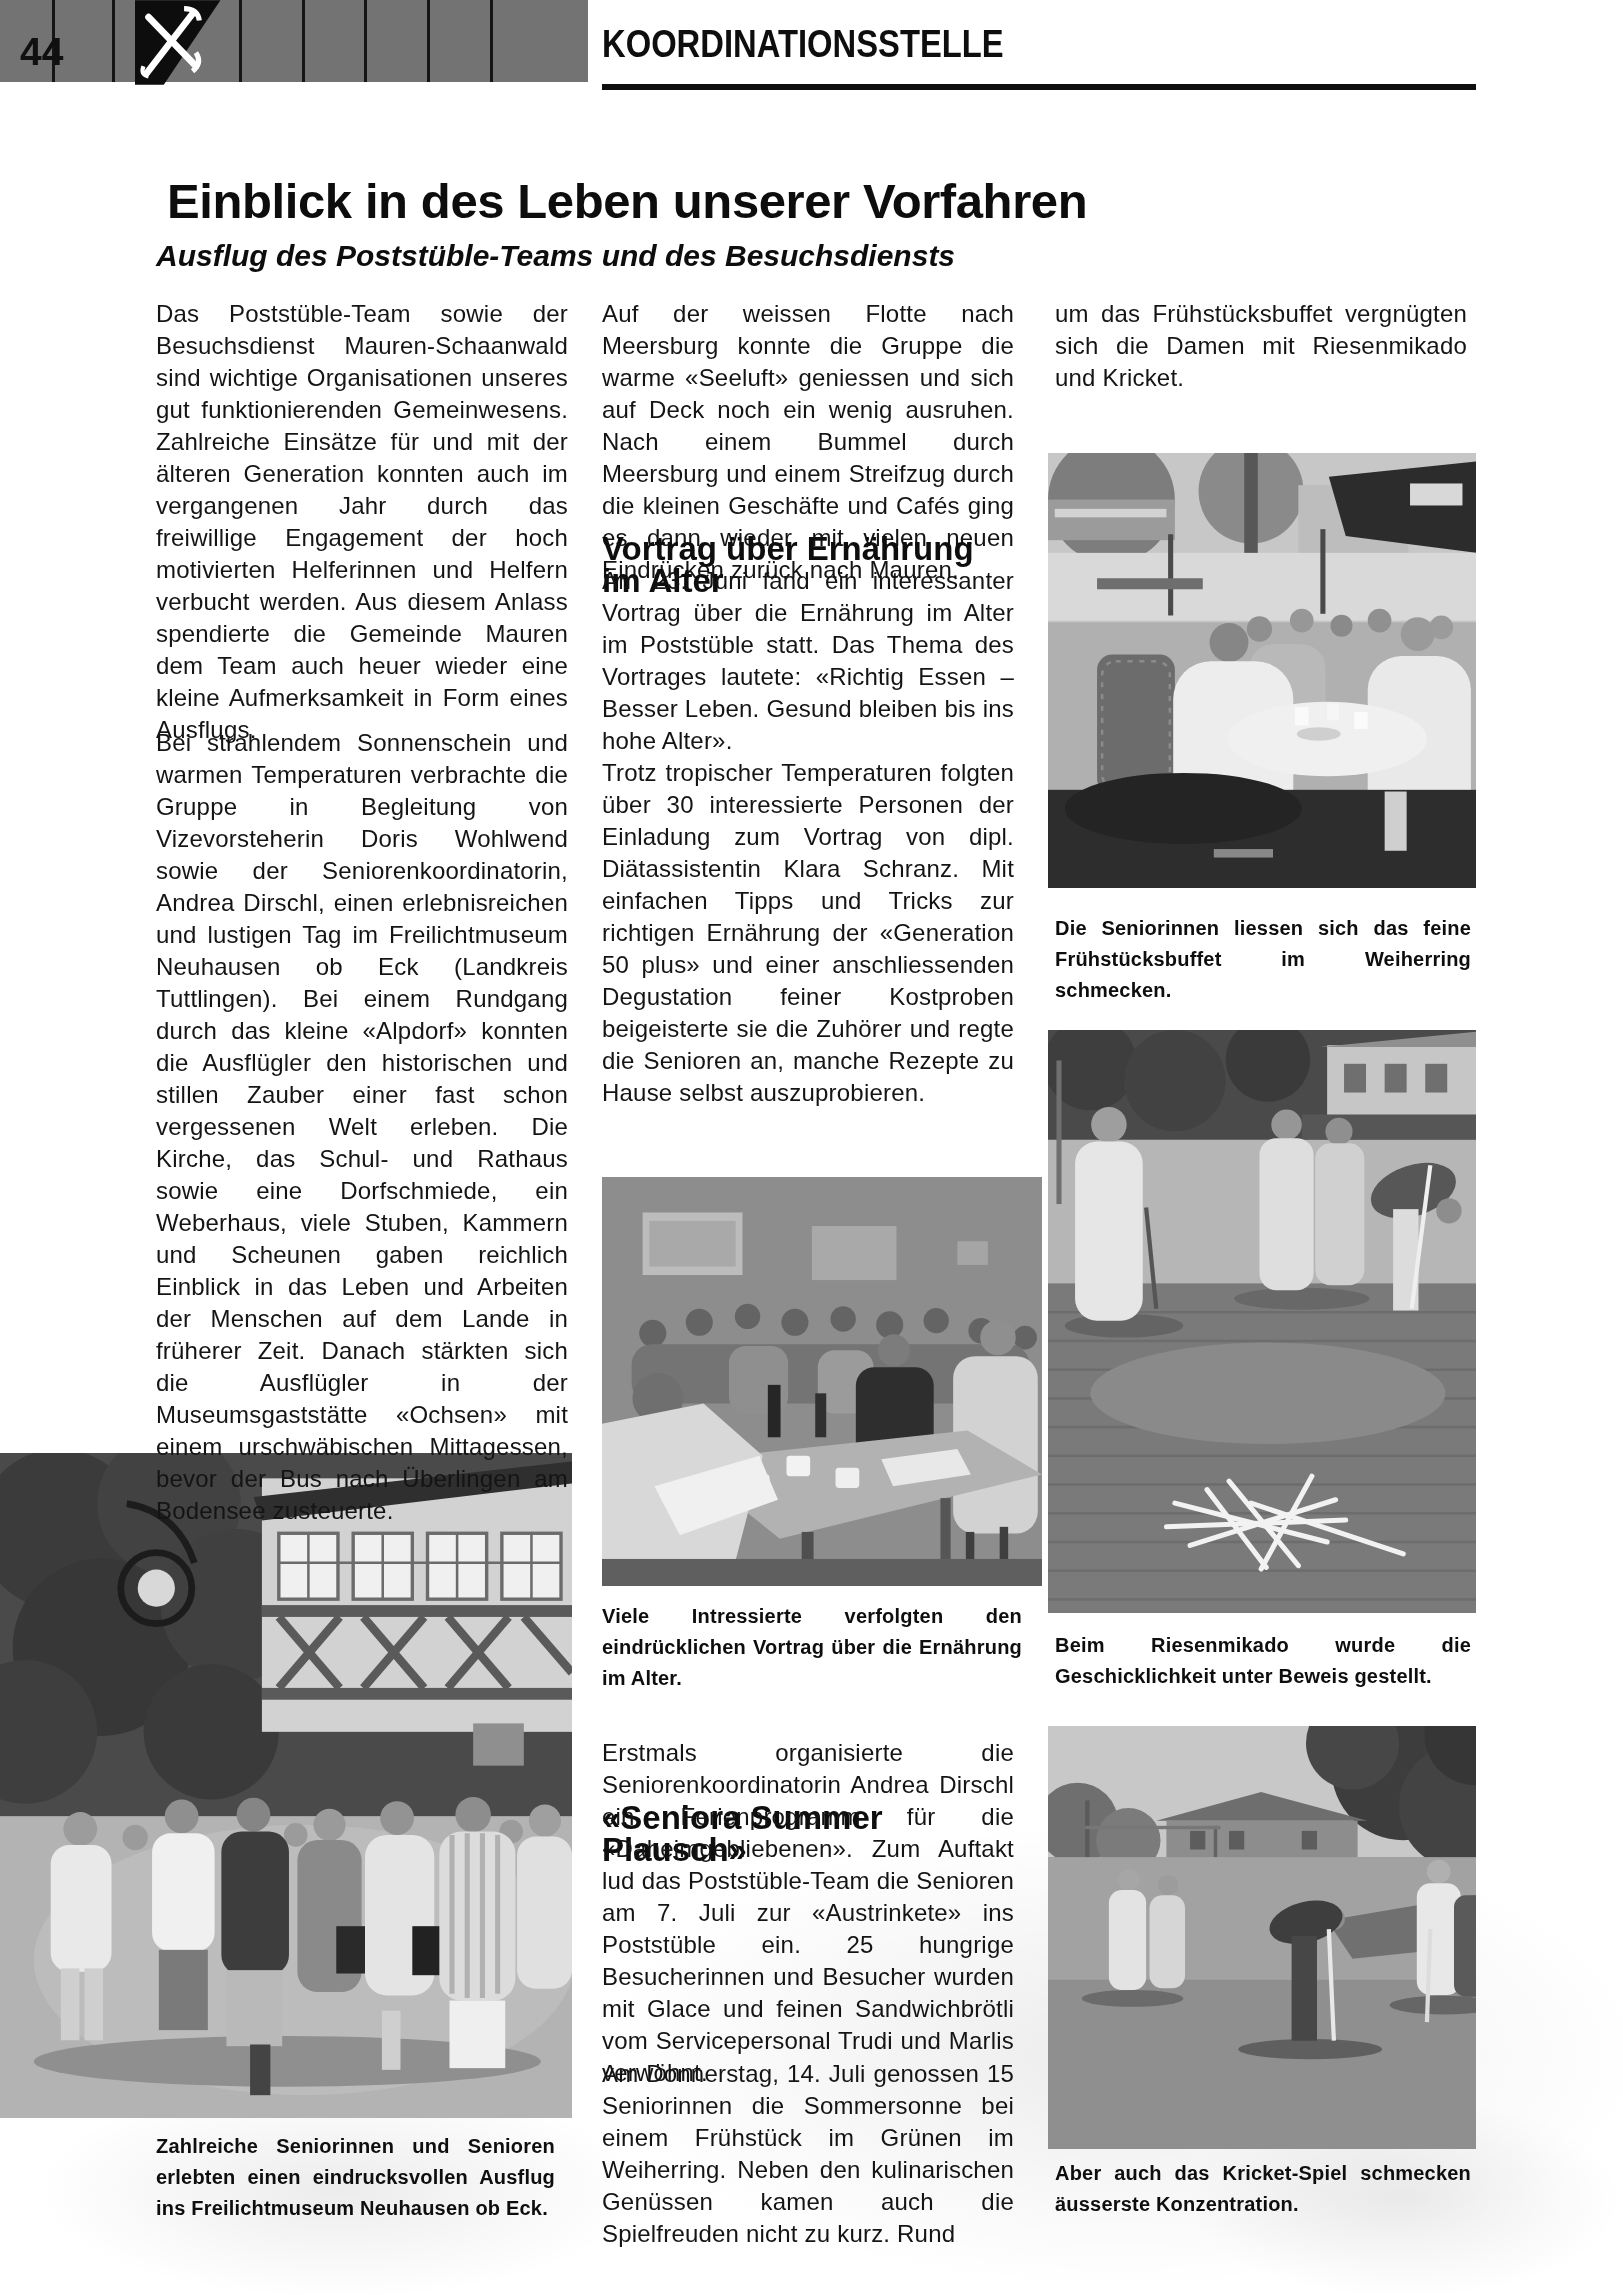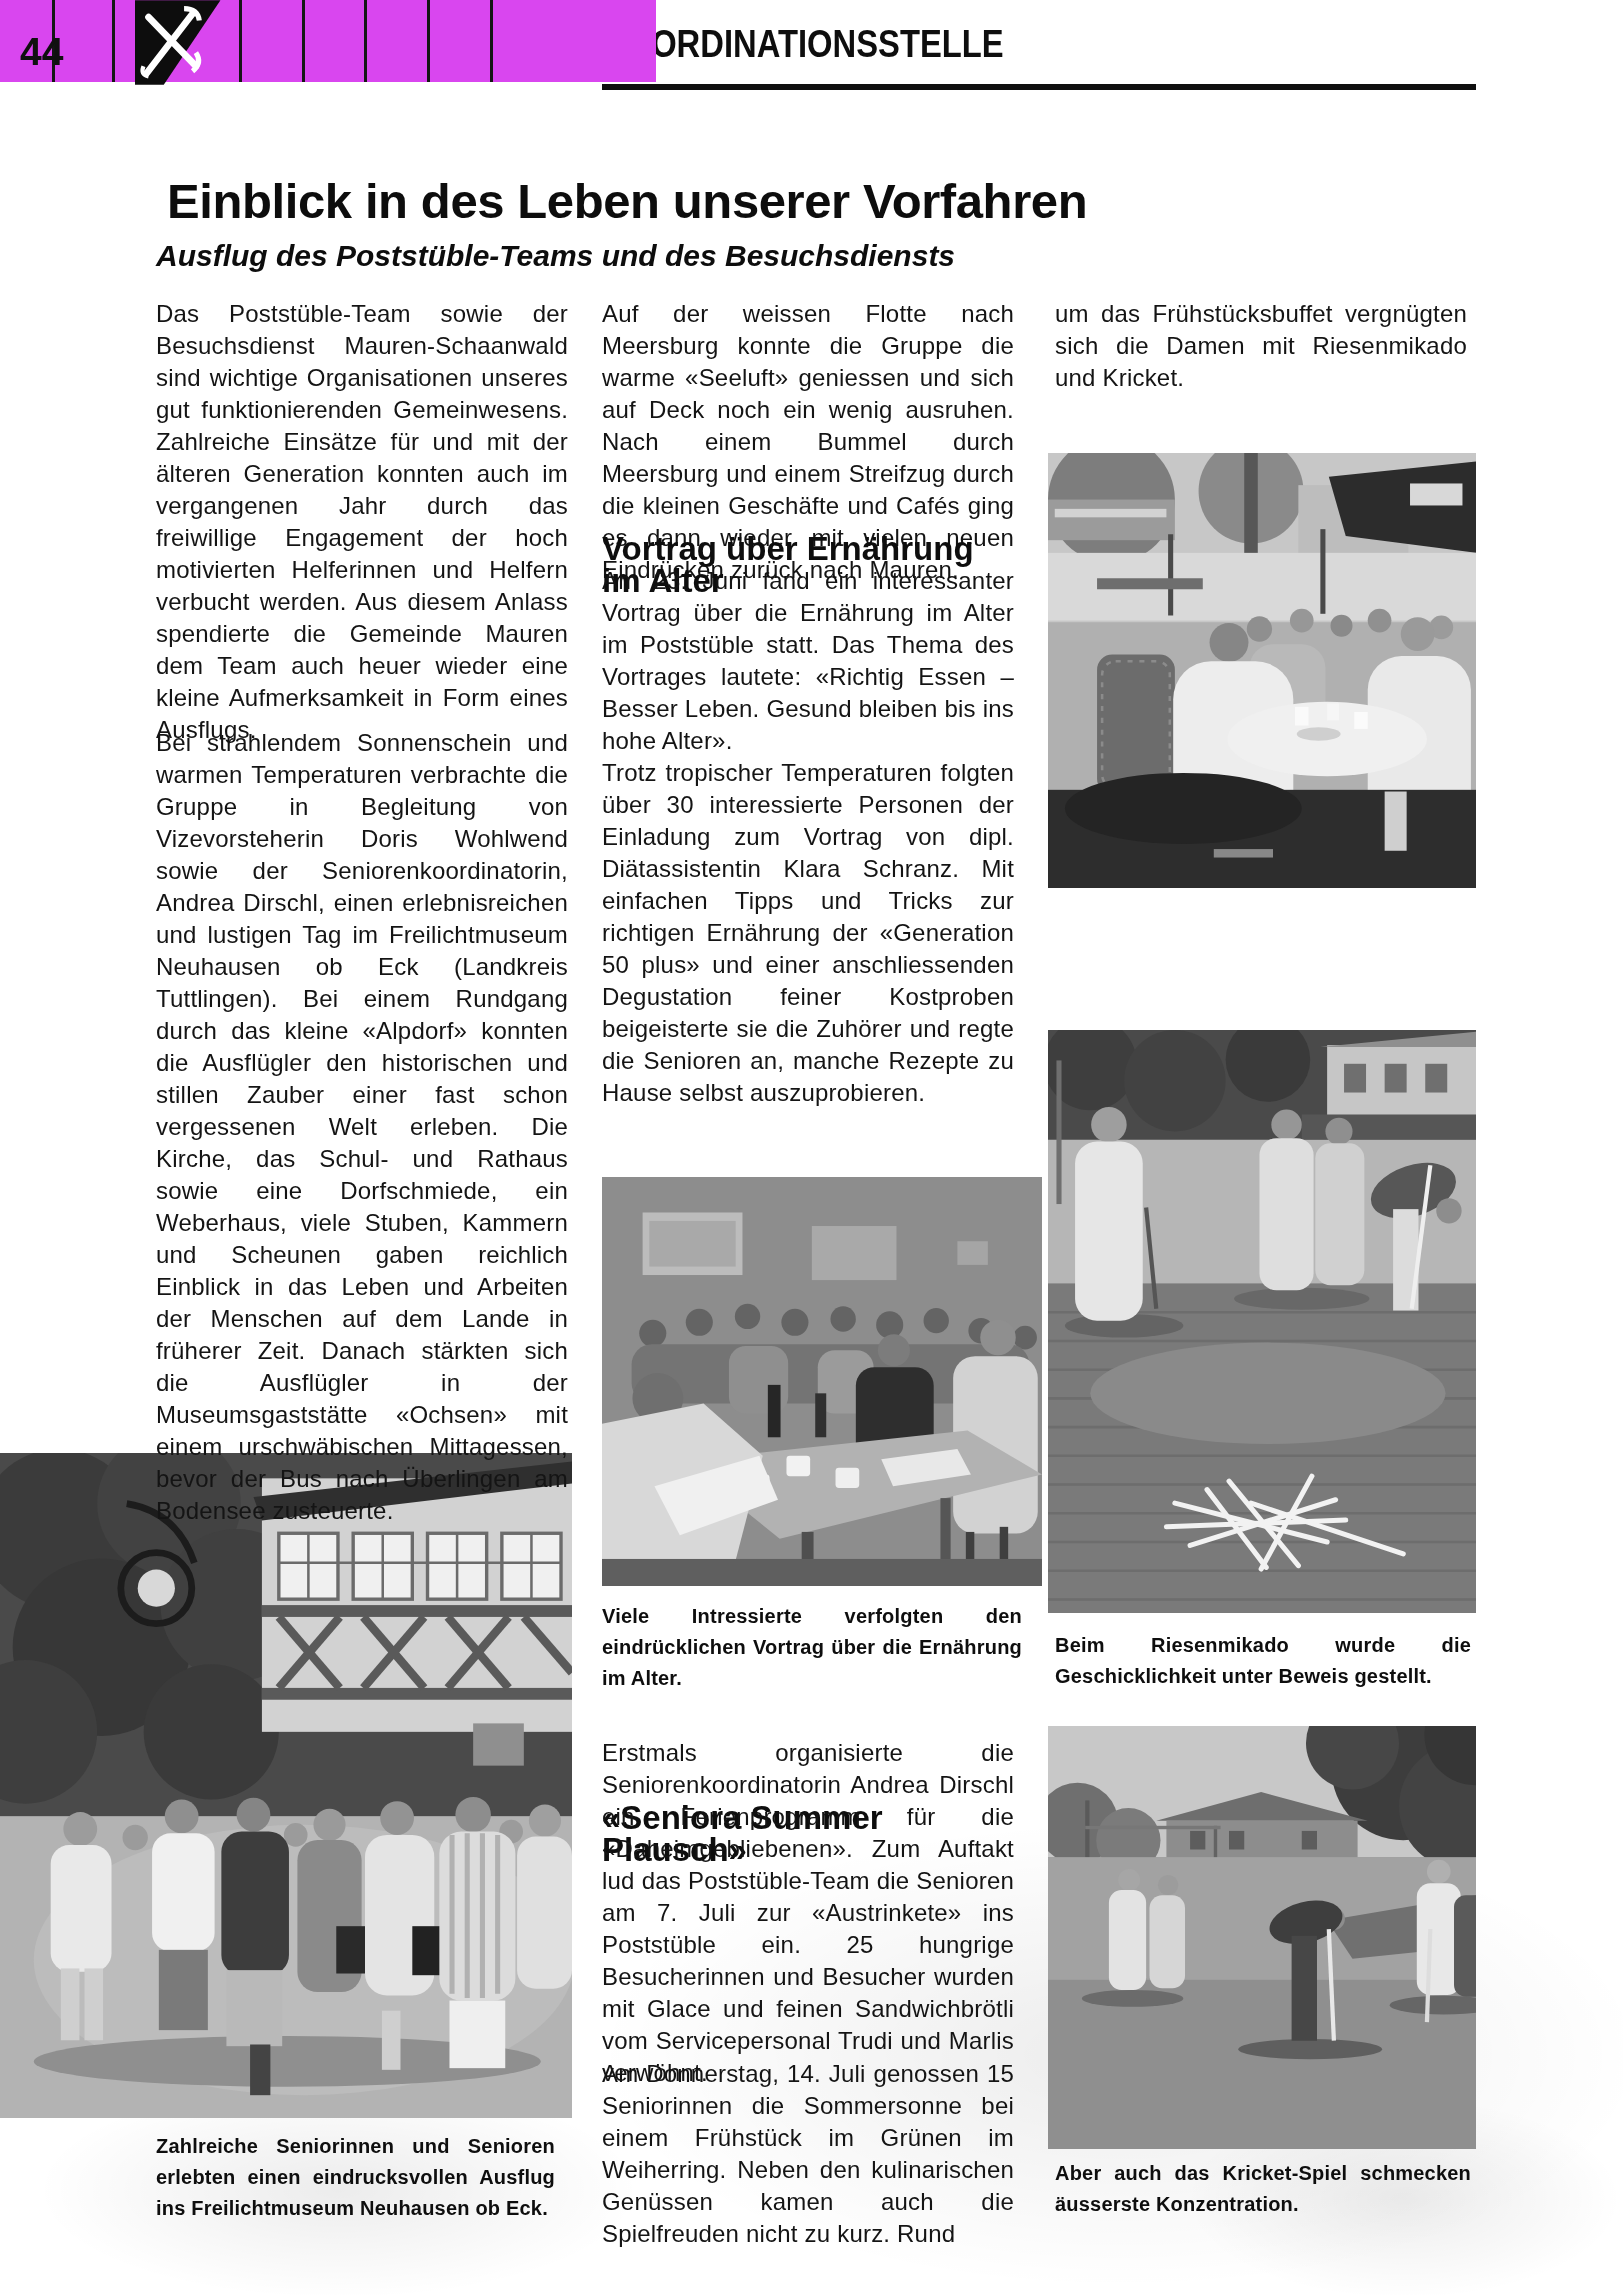--- a/index.html
+++ b/index.html
@@ -2,21 +2,21 @@
 <html lang="de" style="font-size:13.5px"><head>
 <meta charset="utf-8">
 <style>
   html,body { margin:0; padding:0; background:#ffffff; }
   .page {
     position:relative; width:1623px; height:2295px; background:#ffffff;
     font-family:"Liberation Sans","DejaVu Sans",sans-serif; color:#141414;
     overflow:hidden;
   }
   
-  .headbar { position:absolute; left:0; top:0; width:656px; height:82px; background:#d946ef; z-index:2; }
+  .headbar { position:absolute; left:0; top:0; width:588px; height:82px; background:#737373; z-index:2; }
   .vline   { position:absolute; top:0; width:2.5px; height:82px; background:#151515; }
   .pagenum { position:absolute; left:20px; top:32px; font-size:39px; font-weight:bold; line-height:1; color:#101010; }
   .logo    { position:absolute; left:135px; top:0; width:88px; height:85px; }
   .sectiontitle {
     position:absolute; left:602px; top:22px; font-size:39px; font-weight:bold;
     white-space:nowrap; transform:scaleX(0.84); transform-origin:0 0; color:#0e0e0e;
   }
   .headrule { position:absolute; left:602px; top:84px; width:874px; height:6px; background:#0f0f0f; z-index:2; }
   
   .headline { position:absolute; left:155px; top:161px; font-size:49px; font-weight:bold; letter-spacing:-0.4px; white-space:nowrap; color:#0d0d0d; z-index:5; }
@@ -252,20 +252,21 @@
       <rect x="292" y="300" width="16" height="22" fill="#fafafa"></rect>
       <rect x="330" y="296" width="14" height="20" fill="#f6f6f6"></rect>
       <rect x="362" y="306" width="16" height="20" fill="#fbfbfb"></rect>
       <ellipse cx="320" cy="332" rx="26" ry="8" fill="#cfcfcf"></ellipse>
       <rect x="0" y="398" width="506" height="116" fill="#2d2d2d"></rect>
       <ellipse cx="160" cy="420" rx="140" ry="42" fill="#242424"></ellipse>
       <rect x="398" y="400" width="26" height="70" fill="#cfcfcf"></rect>
       <rect x="196" y="468" width="70" height="10" fill="#888888"></rect>
     </svg>
   </figure>
+  <div class="cap" style="left:1055px; top:913px; width:416px">Die Seniorinnen liessen sich das feine Frühstücksbuffet im Weiherring schmecken.</div>
 
   <figure class="photo" style="left:1048px; top:1030px; width:428px; height:583px; margin:0" aria-label="Seniorinnen spielen Riesenmikado auf dem Pflasterplatz">
     <svg viewBox="0 0 506 690" preserveAspectRatio="none">
       <rect width="506" height="690" fill="#a6a6a6"></rect>
       <rect width="506" height="130" fill="#4a4a4a"></rect>
       <circle cx="50" cy="40" r="55" fill="#3e3e3e"></circle>
         <circle cx="150" cy="60" r="60" fill="#424242"></circle>
         <circle cx="260" cy="35" r="50" fill="#3a3a3a"></circle>
       <rect x="330" y="18" width="176" height="95" fill="#c6c6c6"></rect>
       <polygon points="322,20 506,2 506,20" fill="#8f8f8f"></polygon>

